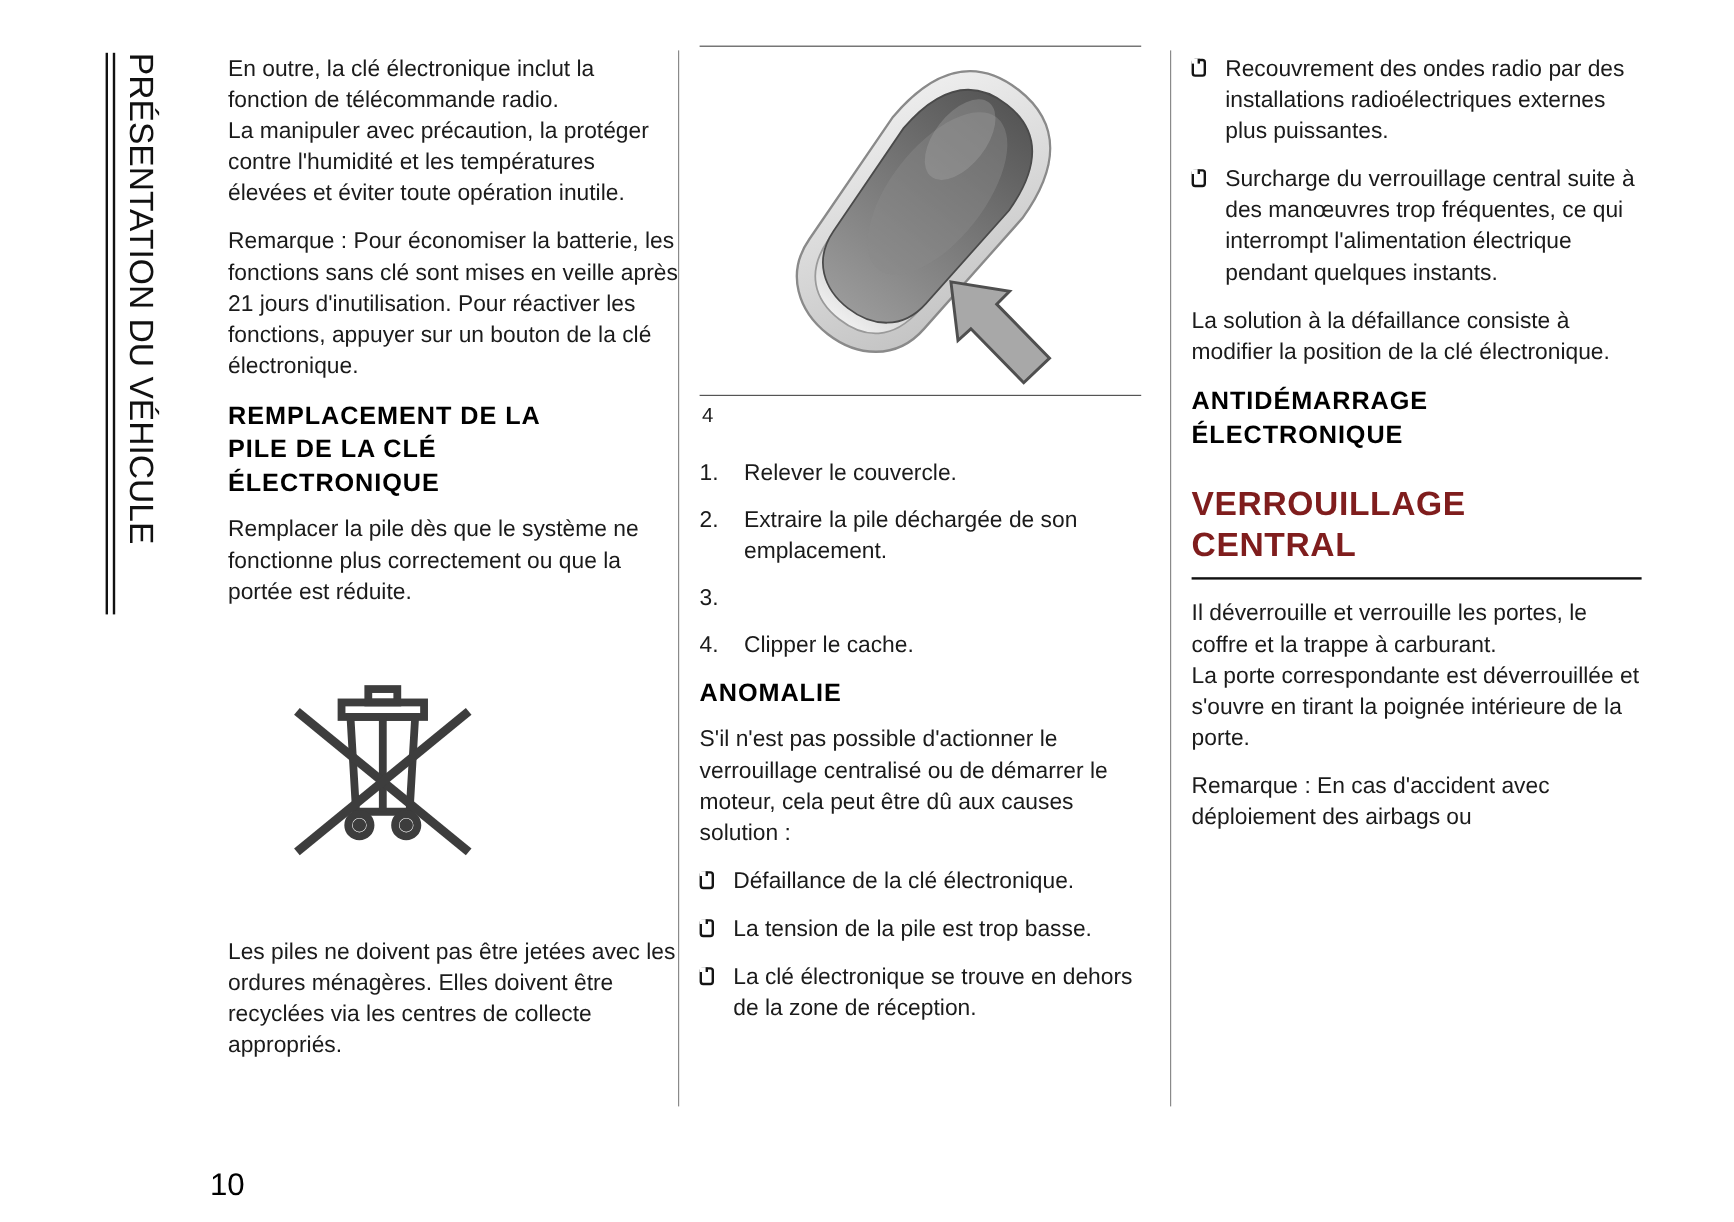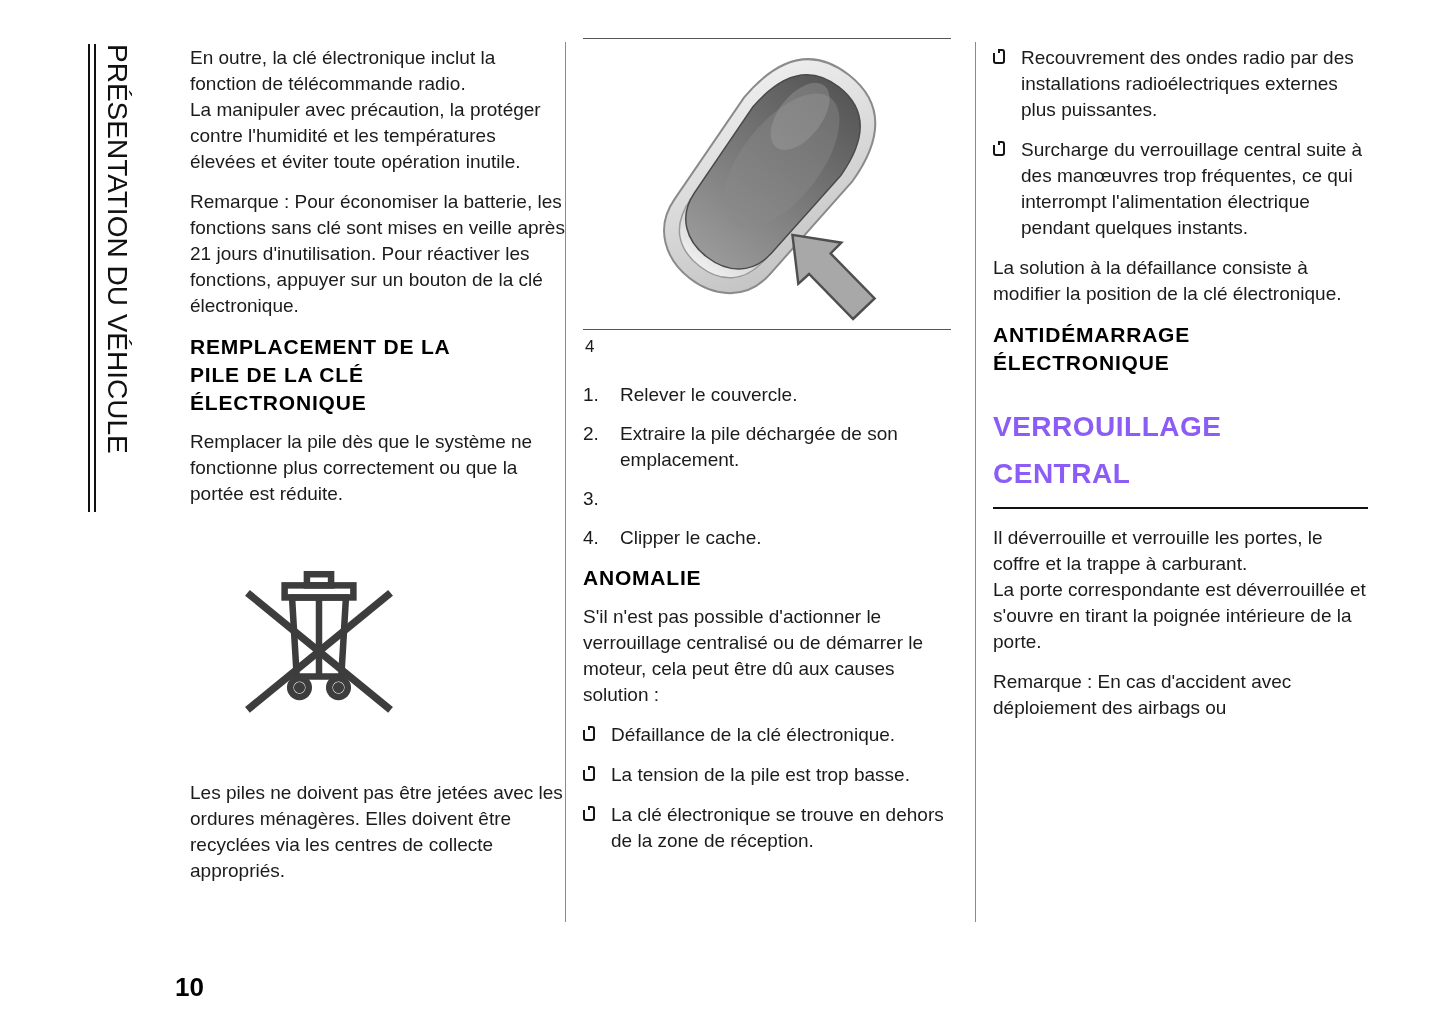--- a/index.html
+++ b/index.html
@@ -28,21 +28,21 @@
   .col-divider { position:absolute; top:42px; height:880px; width:1px; background:#8a8a8a; }
   #divider1 { left:565px; }
   #divider2 { left:975px; }
 
   
   .h-sub {
     font-weight:bold; color:#000; font-size:21px; line-height:28px;
     letter-spacing:0.8px; white-space:pre-line; margin:8px 0 12px 0;
   }
   .h-big {
-    font-weight:bold; color:#8b5cf6; font-size:28px; line-height:47px;
+    font-weight:bold; color:#7f1d1d; font-size:28px; line-height:34px;
     letter-spacing:0.5px; white-space:pre-line; margin:26px 0 10px 0;
   }
   .section-rule { border:none; border-top:2px solid #111; margin:0 0 16px 0; }
 
   
   .figure-rule { height:1px; background:#555; width:100%; }
   .figure-img-wrap { height:290px; display:flex; align-items:center; justify-content:center; }
   .figure-number { font-size:17px; margin:4px 0 22px 2px; color:#1b1b1b; }
 
   
@@ -57,21 +57,21 @@
   }
   .sq-bullet::before {
     content:""; position:absolute; left:-2px; top:-2px; width:5px; height:4px; background:#fff;
     border-right:2.5px solid #141414; border-bottom:0;
   }
 
   
   .disposal-wrap { margin:58px 0 52px 50px; }
 
   
-  .page-number { position:absolute; left:175px; top:972px; font-weight:bold; font-size:26px; color:#000; }
+  .page-number { position:absolute; left:175px; top:972px; font-weight:normal; font-size:26px; color:#000; }
 </style>
 </head>
 <body>
 
 <div class="vert-title">
   <div class="vert-double-rule"></div>
   <div class="vert-text">PRÉSENTATION DU VÉHICULE</div>
 </div>
 
 <div class="col-divider" id="divider1"></div>

